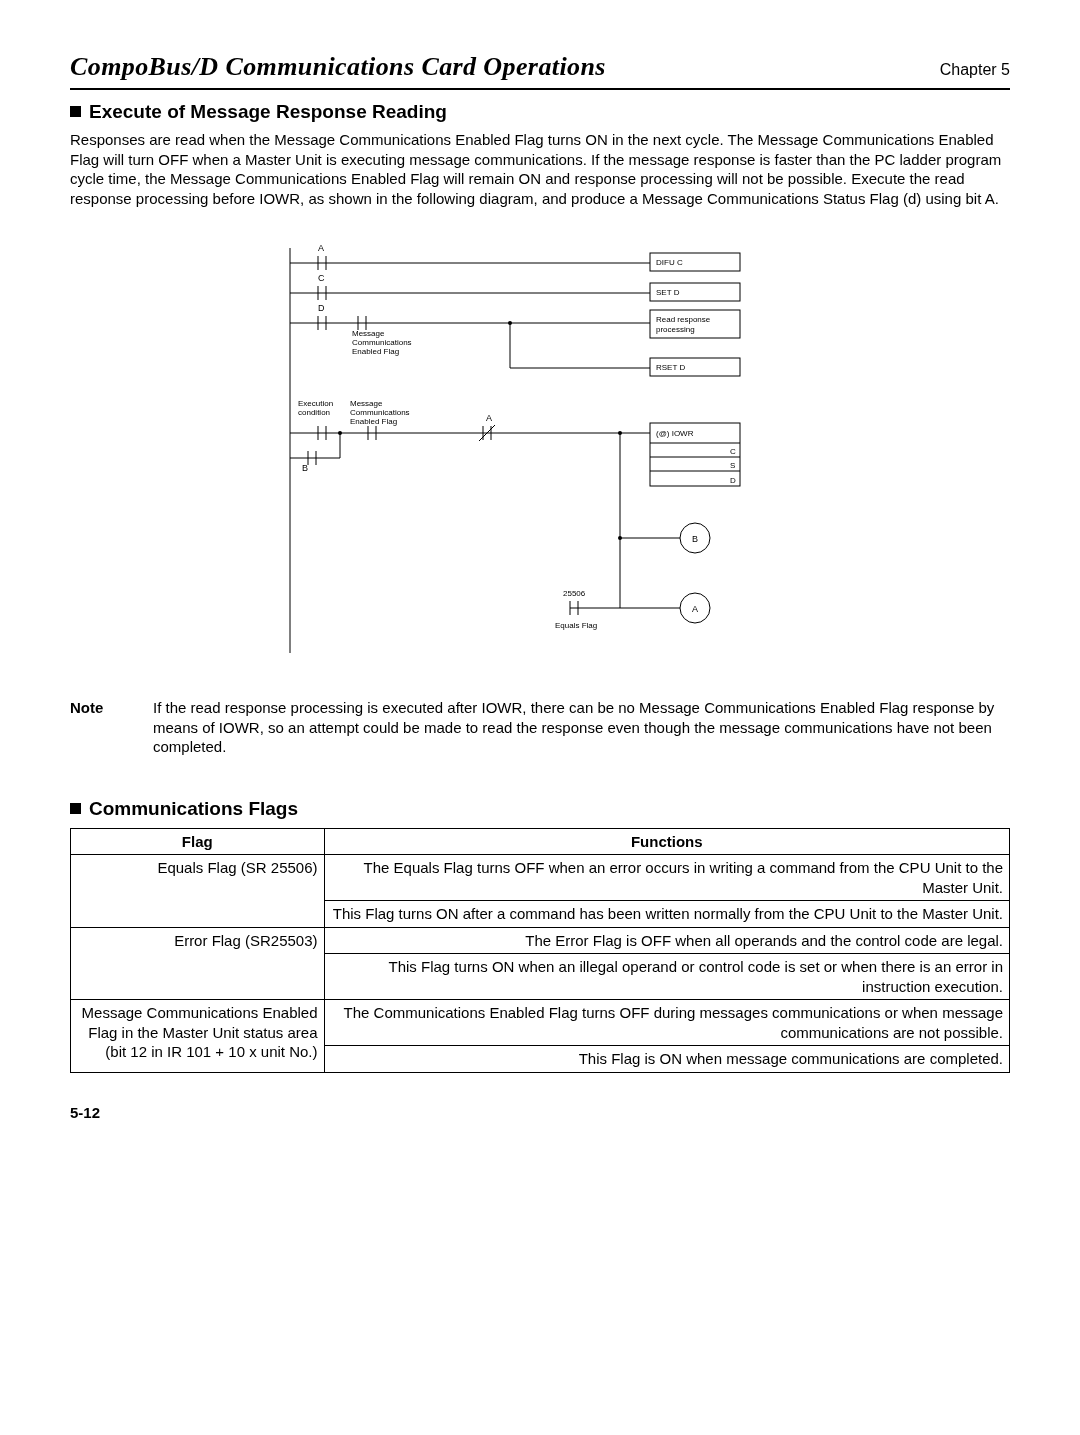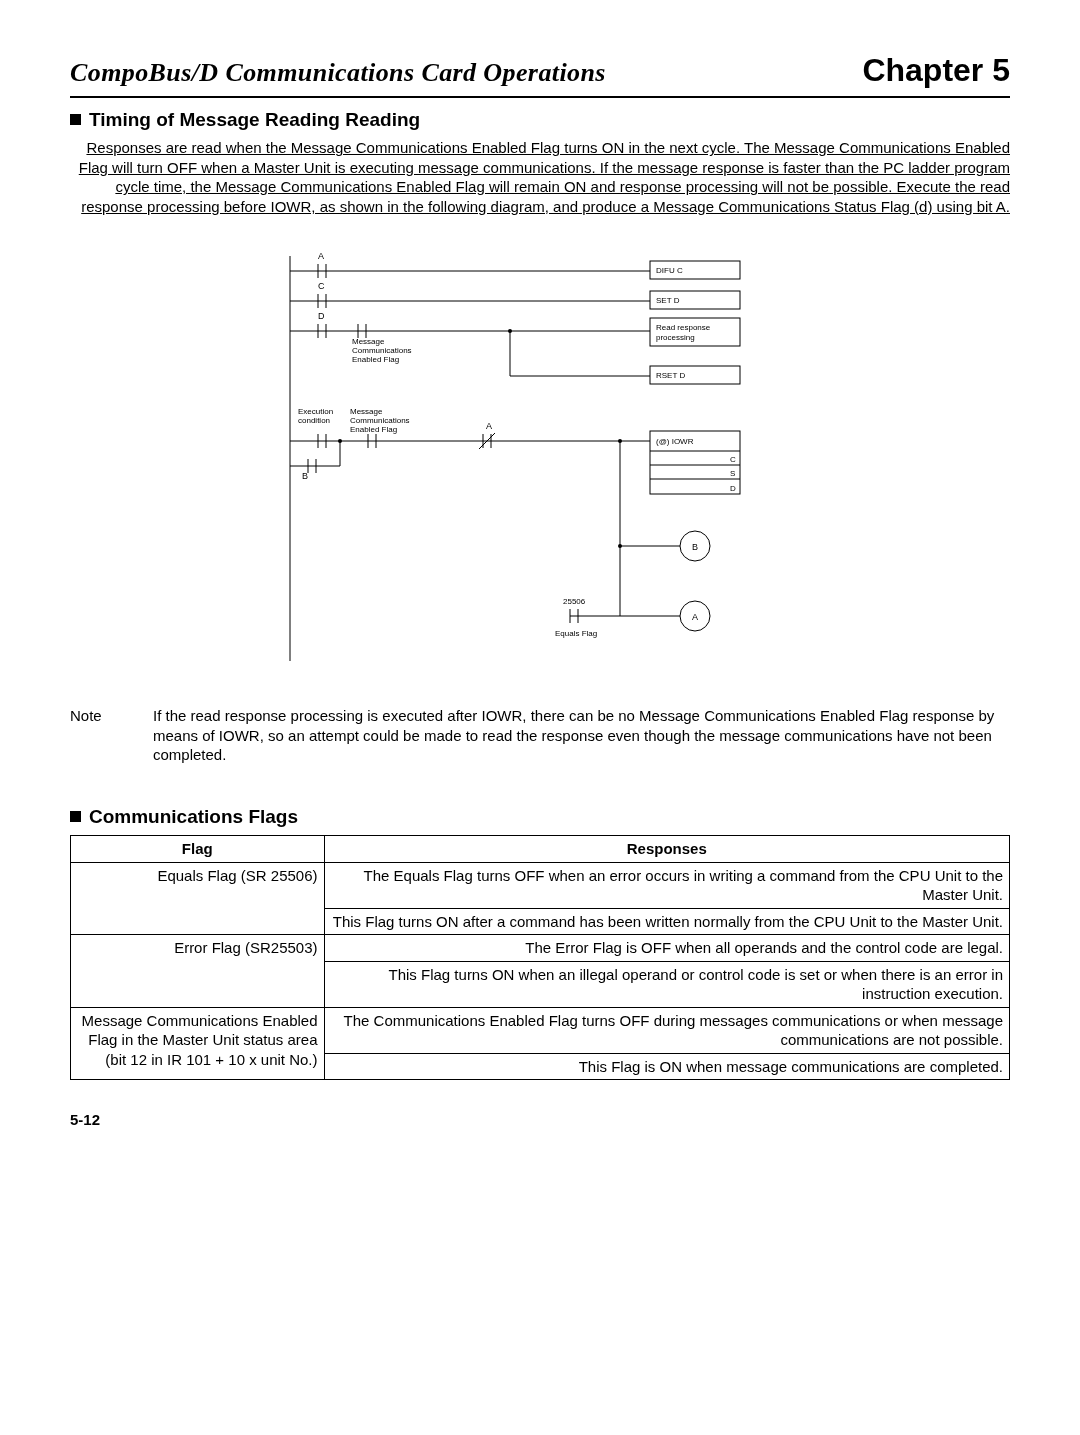--- a/index.html
+++ b/index.html
@@ -20,52 +20,51 @@
     margin-bottom: 2px;
   }
   .header-left {
     font-size: 26px;
     font-style: italic;
     font-weight: bold;
     font-family: "Times New Roman", serif;
     letter-spacing: 0.4px;
   }
   .header-right {
-    font-size: 32px;
-    font-weight: bold;
+    font-size: 16px;
+    font-weight: normal;
   }
   .section-head {
     font-size: 19px;
     font-weight: bold;
     margin-top: 10px;
     margin-bottom: 6px;
   }
   .section-head .sq {
     display: inline-block;
     width: 11px;
     height: 11px;
     background: #000;
     margin-right: 8px;
     vertical-align: 1px;
   }
   .body-para {
     margin: 0 0 12px 0;
-    text-align: right;
-    text-decoration: underline;
+    text-align: left;
   }
   .diagram {
     display: block;
     margin: 30px auto 30px auto;
   }
   .note-block {
     display: flex;
     margin: 10px 0 40px 0;
   }
   .note-label {
-    font-weight: normal;
+    font-weight: bold;
     width: 44px;
     flex-shrink: 0;
   }
   .note-text {
     flex: 1;
     margin-left: 39px;
   }
   table.flags {
     border-collapse: collapse;
     width: 100%;
@@ -88,21 +87,21 @@
 </style>
 </head>
 <body>
 
 <div class="header-row">
   <div class="header-left">CompoBus/D Communications Card Operations</div>
   <div class="header-right">Chapter 5</div>
 </div>
 
 <div class="section-head">
-  <span class="sq"></span><span>Timing of Message Reading Reading</span>
+  <span class="sq"></span><span>Execute of Message Response Reading</span>
 </div>
 
 <p class="body-para">Responses are read when the Message Communications Enabled Flag turns ON in the next cycle. The Message Communications Enabled Flag will turn OFF when a Master Unit is executing message communications. If the message response is faster than the PC ladder program cycle time, the Message Communications Enabled Flag will remain ON and response processing will not be possible. Execute the read response processing before IOWR, as shown in the following diagram, and produce a Message Communications Status Flag (d) using bit A.</p>
 
 <svg class="diagram" width="540" height="430" viewBox="0 0 540 430">
   <style>
     .l { stroke:#000; stroke-width:1; fill:none; }
     .t { font-family: Arial, sans-serif; font-size:9px; fill:#000; }
     .ts { font-family: Arial, sans-serif; font-size:8px; fill:#000; }
   </style>
@@ -204,21 +203,21 @@
 </div>
 
 <div class="section-head">
   <span class="sq"></span><span>Communications Flags</span>
 </div>
 
 <table class="flags">
   <tbody>
       <tr>
     <th style="width:27%">Flag</th>
-    <th>Responses</th>
+    <th>Functions</th>
   </tr>
   <tr>
     <td rowspan="2">Equals Flag (SR 25506)</td>
     <td>The Equals Flag turns OFF when an error occurs in writing a command from the CPU Unit to the Master Unit.</td>
   </tr>
   <tr>
     <td>This Flag turns ON after a command has been written normally from the CPU Unit to the Master Unit.</td>
   </tr>
   <tr>
     <td rowspan="2">Error Flag (SR25503)</td>

